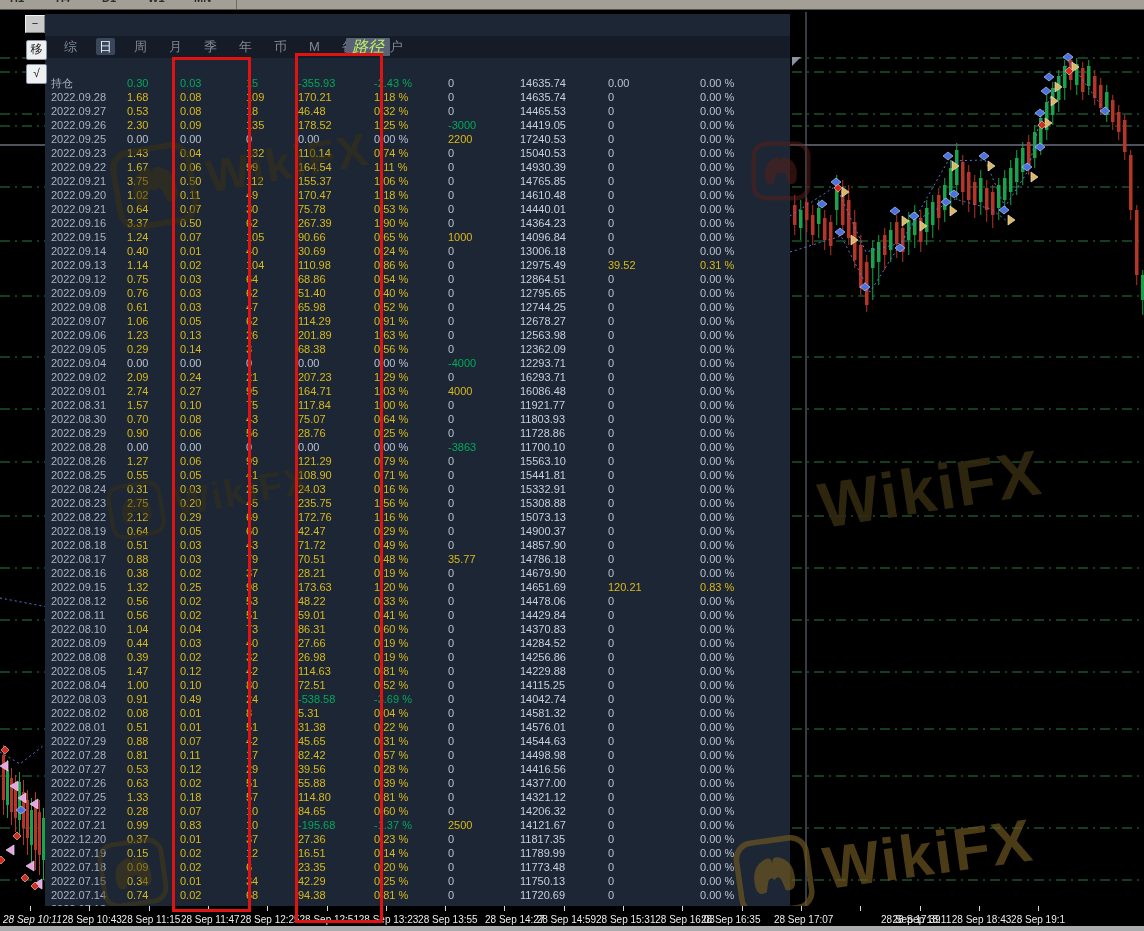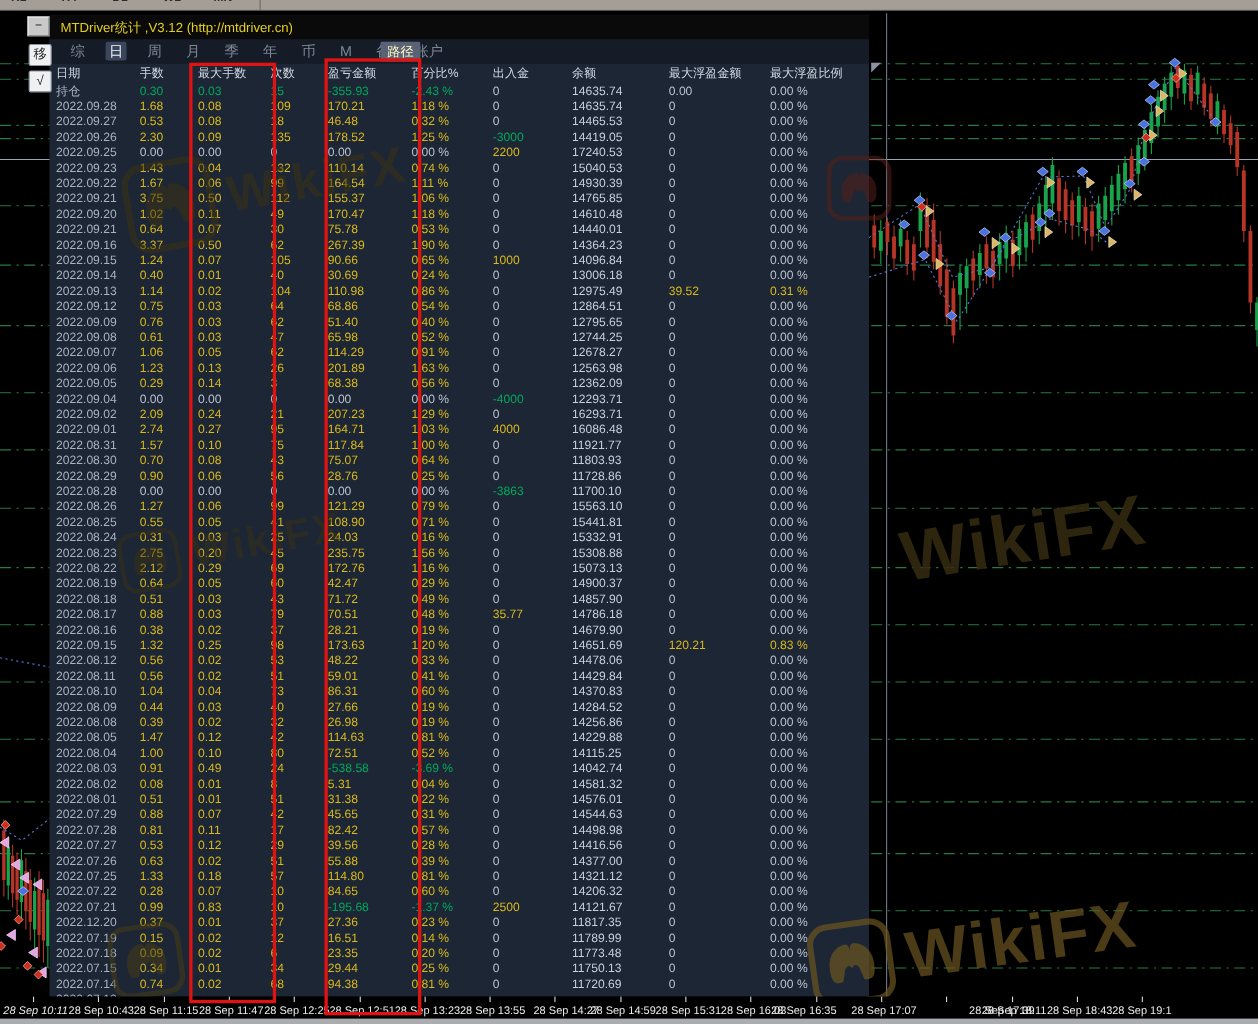--- a/index.html
+++ b/index.html
@@ -35,22 +35,22 @@
   }
   .tab{
     display:inline-block;margin-left:16px;margin-top:2px;font-size:13px;color:#7e8796;
     padding:0 3px;line-height:17px;cursor:default;
   }
   .tab.active{
     background:#3a465c;color:#f1f3f7;border-radius:2px;
     box-shadow:inset 0 0 0 1px #5a6activ,inset 0 0 0 1px #5d6a82;
   }
   .path-btn{
-    position:absolute;left:301px;top:2px;background:#5a6375;color:#fef9c3;
-    font-size:12px;line-height:16px;padding:1px 6px;border-radius:1px;
+    position:absolute;left:301px;top:2px;background:#5a6375;color:#bef264;
+    font-size:16px;line-height:16px;padding:1px 6px;border-radius:1px;font-style:italic;
   }
   .thead{
     position:absolute;left:0;top:46px;width:745px;height:15px;
     font-size:11px;color:#d2d7e4;
   }
   .rows{position:absolute;left:0;top:62px;width:745px;}
   .trow,.thead{display:grid;grid-template-columns:76px 53px 66px 52px 76px 74px 72px 88px 92px 80px;padding-left:6px;box-sizing:border-box;}
   .trow{height:14px;font-size:11px;line-height:14px;white-space:nowrap;}
   .thead{line-height:15px;white-space:nowrap;}
   .c-date{color:#a9b2c5;}
@@ -311,36 +311,23 @@
     <polygon points="21,878 25,874 29,878 25,882" fill="#cf2e1f" stroke="#f0b0a0" stroke-width="0.7"></polygon>
     <polygon points="31,886 35,882 39,886 35,890" fill="#cf2e1f" stroke="#f0b0a0" stroke-width="0.7"></polygon>
     <polygon points="16,810 21,806 26,810 21,814" fill="#4a72e0" stroke="#b8c8f0" stroke-width="0.7"></polygon>
   </svg>
 
 <div class="min-btn">−</div>
 <div class="sq-btn" style="left:26px;top:40px;">移</div>
 <div class="sq-btn" style="left:26px;top:64px;">√</div>
 
 <div class="panel">
-  <div class="titlebar">MTDriver统计 ,V3.12 (http://mtdriver.cn)</div>
   <div class="tabs" id="tabs">
     <div class="path-btn">路径</div>
   <span class="tab">综</span><span class="tab active">日</span><span class="tab">周</span><span class="tab">月</span><span class="tab">季</span><span class="tab">年</span><span class="tab">币</span><span class="tab">M</span><span class="tab">备</span><span class="tab">账户</span></div>
-  <div class="thead" id="thead">
-      <span>日期</span>
-      <span>手数</span>
-      <span>最大手数</span>
-      <span>次数</span>
-      <span>盈亏金额</span>
-      <span>百分比%</span>
-      <span>出入金</span>
-      <span>余额</span>
-      <span>最大浮盈金额</span>
-      <span>最大浮盈比例</span>
-    </div>
   <div class="rows" id="rows">
       <div class="trow">
         <span class="c-date">持仓</span>
         <span class="c-green">0.30</span>
         <span class="c-green">0.03</span>
         <span class="c-green">15</span>
         <span class="c-green">-355.93</span>
         <span class="c-green">-2.43 %</span>
         <span class="c-gray">0</span>
         <span class="c-white">14635.74</span>
@@ -1017,21 +1004,21 @@
         <span class="c-gray">0</span>
         <span class="c-white">11773.48</span>
         <span class="c-gray">0</span>
         <span class="c-gray">0.00 %</span>
       </div>
       <div class="trow">
         <span class="c-date">2022.07.15</span>
         <span class="c-yellow">0.34</span>
         <span class="c-yellow">0.01</span>
         <span class="c-yellow">34</span>
-        <span class="c-yellow">29.44</span>
+        <span class="c-yellow">42.29</span>
         <span class="c-yellow">0.25 %</span>
         <span class="c-gray">0</span>
         <span class="c-white">11750.13</span>
         <span class="c-gray">0</span>
         <span class="c-gray">0.00 %</span>
       </div>
       <div class="trow">
         <span class="c-date">2022.07.14</span>
         <span class="c-yellow">0.74</span>
         <span class="c-yellow">0.02</span>

